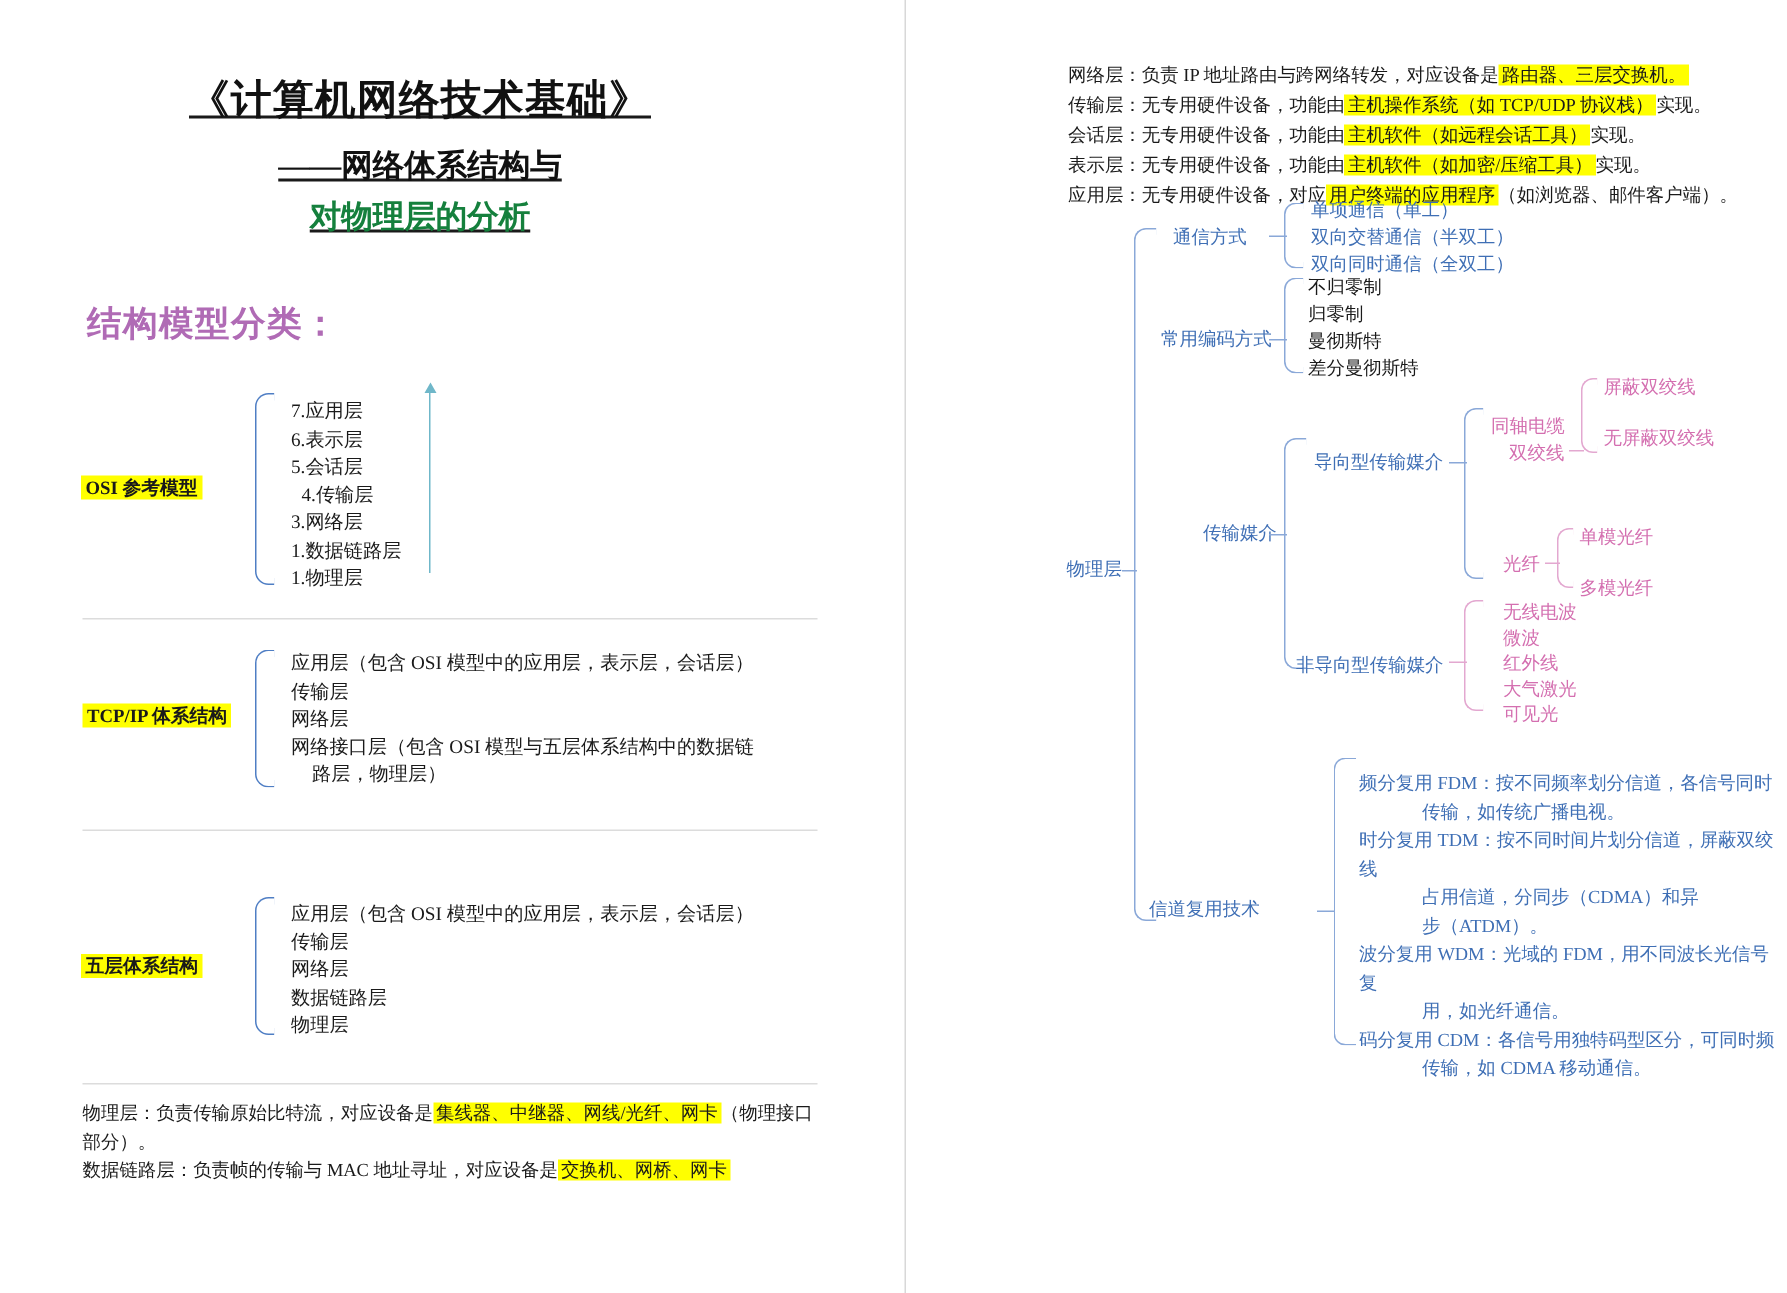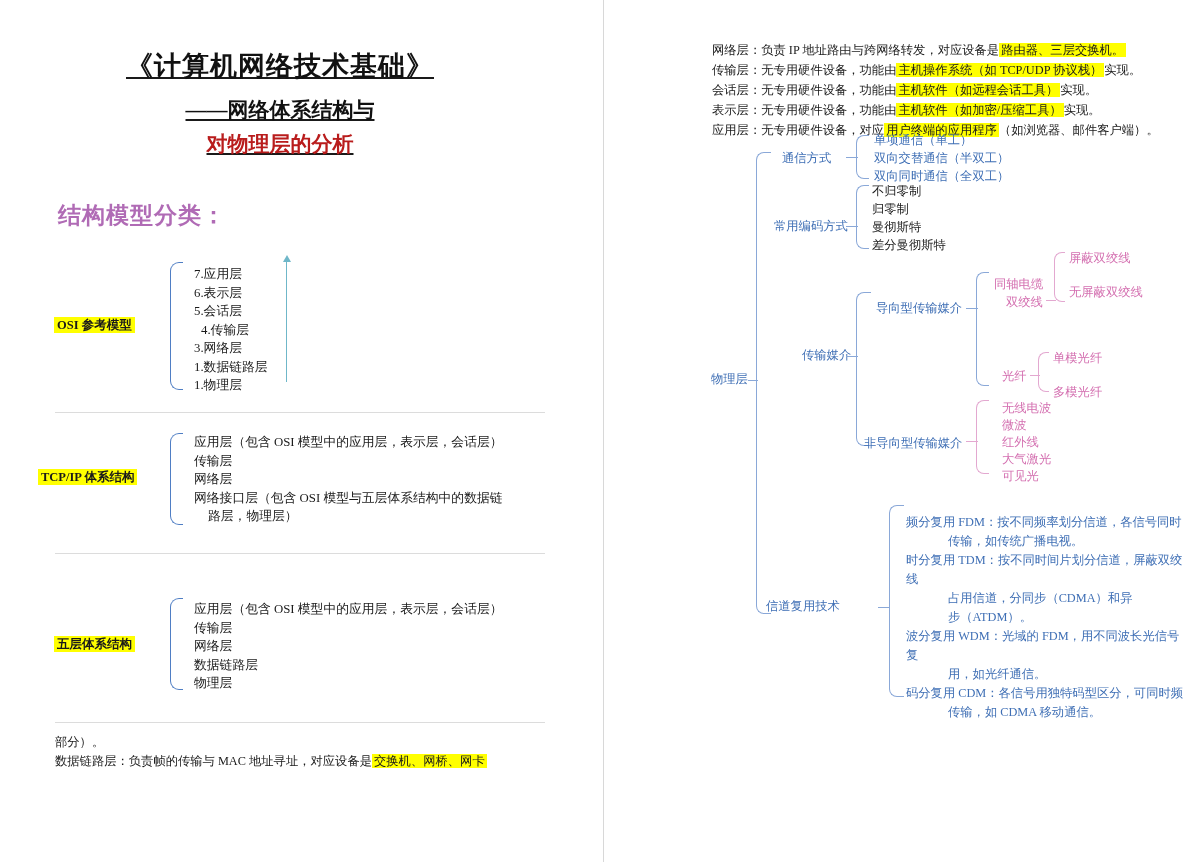--- a/index.html
+++ b/index.html
@@ -10,21 +10,21 @@
   }
   .page{position:absolute;inset:0;}
   .divider{position:absolute;left:603px;top:0;width:1px;height:862px;background:#d8d8d8;}
   .left{position:absolute;left:0;top:0;width:603px;height:862px;}
   .right{position:absolute;left:604px;top:0;width:587px;height:862px;}
 
   
   .title-block{position:absolute;left:0;top:48px;width:560px;text-align:center;text-decoration:underline;}
   .title1{font-size:27px;font-weight:700;letter-spacing:1px;color:#111;}
   .title2{font-size:21px;font-weight:700;margin-top:12px;color:#111;}
-  .title3{font-size:21px;font-weight:700;margin-top:6px;color:#b91c1c;}
+  .title3{font-size:21px;font-weight:700;margin-top:6px;color:#15803d;}
 
   .section-head{position:absolute;left:58px;top:200px;font-size:23px;font-weight:700;color:#b06bb5;letter-spacing:1px;}
 
   .hl{background:#ffff00;padding:1px 2px;}
 
   .grp-label{position:absolute;font-size:12.5px;font-weight:700;}
   .grp-label .hl{background:#ffff00;padding:1px 3px;}
 
   .brace{position:absolute;border-left:1.4px solid #4f7ec4;border-top:1.4px solid #4f7ec4;border-bottom:1.4px solid #4f7ec4;border-right:none;border-radius:9px 0 0 9px;}
 
@@ -83,21 +83,21 @@
       <div>5.会话层</div>
       <div style="padding-left:7px;">4.传输层</div>
       <div>3.网络层</div>
       <div>1.数据链路层</div>
       <div>1.物理层</div>
     </div>
     <div class="arrow-up" style="left:286px;top:260px;height:122px;"></div>
 
     <div class="hr" style="top:412px;"></div>
 
-    <div class="grp-label" style="left:38px;top:469px;">
+    <div class="grp-label" style="left:55px;top:469px;">
       <span class="hl">TCP/IP 体系结构</span>
     </div>
     <div class="brace" style="left:170px;top:433px;width:12px;height:90px;"></div>
     <div class="lines" style="left:194px;top:433px;">
       <div>应用层（包含 OSI 模型中的应用层，表示层，会话层）</div>
       <div>传输层</div>
       <div>网络层</div>
       <div>网络接口层（包含 OSI 模型与五层体系结构中的数据链</div>
       <div style="padding-left:14px;">路层，物理层）</div>
     </div>
@@ -112,20 +112,23 @@
       <div>应用层（包含 OSI 模型中的应用层，表示层，会话层）</div>
       <div>传输层</div>
       <div>网络层</div>
       <div>数据链路层</div>
       <div>物理层</div>
     </div>
 
     <div class="hr" style="top:722px;"></div>
 
     <div class="foot" style="left:55px;top:733px;width:500px;">
+      <div>
+        <span>物理层：负责传输原始比特流，对应设备是</span><span class="hl">集线器、中继器、网线/光纤、网卡</span><span>（物理接口</span>
+      </div>
       <div>
         <span>部分）。</span>
       </div>
       <div>
         <span>数据链路层：负责帧的传输与 MAC 地址寻址，对应设备是</span><span class="hl">交换机、网桥、网卡</span>
       </div>
     </div>
   </div>
 
   <div class="right">

